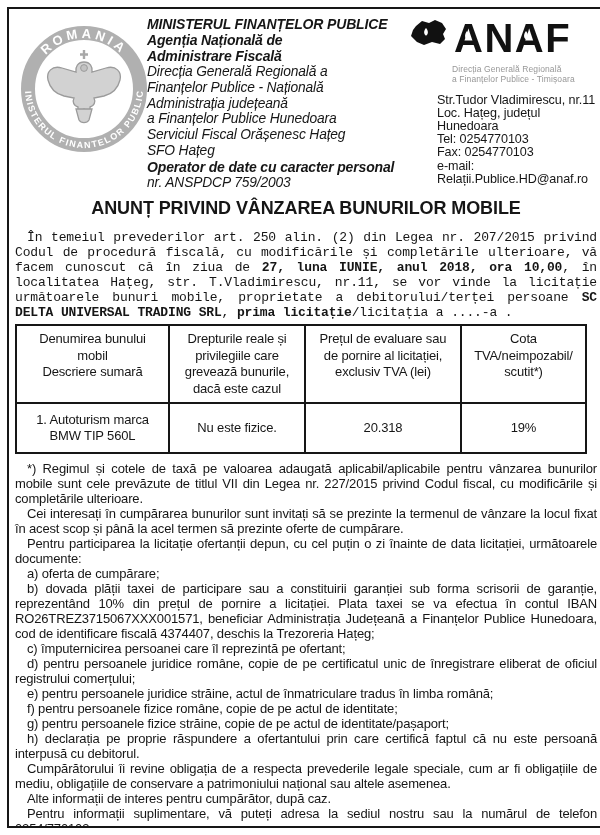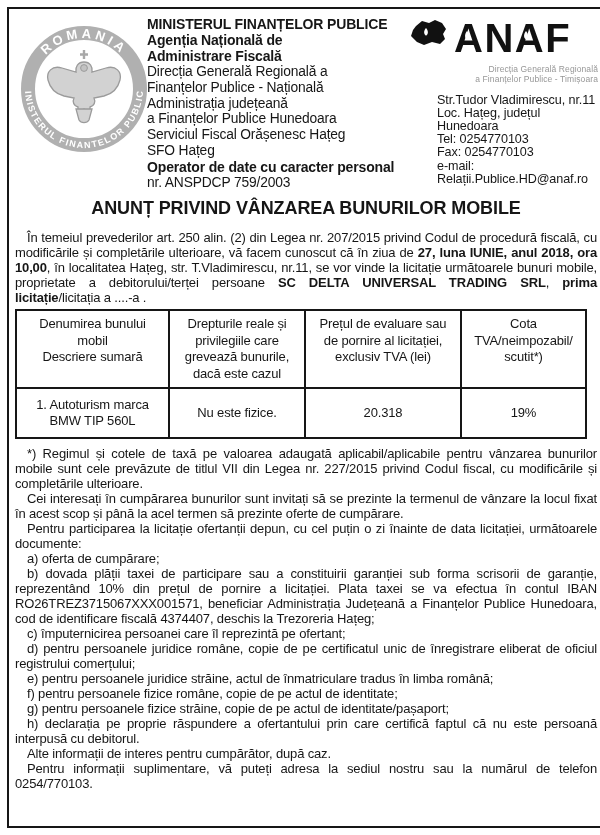--- a/index.html
+++ b/index.html
@@ -9,32 +9,32 @@
     -webkit-font-smoothing:antialiased;
   }
   .doc{
     position:absolute;left:7px;top:7px;width:582px;height:807px;
     border:2px solid #161616;padding:5px 6px;box-sizing:content-box;overflow:hidden;
     background:#fff;
   }
   
   .hdr{position:relative;height:182px;}
   .seal{position:absolute;left:6px;top:12px;width:126px;height:126px;}
-  .org{position:absolute;left:132px;top:2px;width:252px;}
+  .org{position:absolute;left:132px;top:2px;width:252px;font-style:italic;}
   .org div{font-size:13.8px;line-height:15.8px;letter-spacing:-0.15px;white-space:nowrap;}
   .org .b{font-weight:bold;font-size:14px;line-height:16px;}
   .anaf{position:absolute;left:385px;top:0px;width:200px;}
-  .anaf-cap{color:#979797;font-size:8.5px;line-height:9.8px;text-align:right;
+  .anaf-cap{color:#979797;font-size:8.5px;line-height:9.8px;text-align:left;
     margin:1px 0 0 52px;width:146px;letter-spacing:0.1px;}
   .addr{margin-top:9px;font-size:12.6px;line-height:13.2px;letter-spacing:-0.1px;margin-left:37px;}
   
   .title{font-weight:bold;font-size:18px;text-align:center;margin:2px 0 11px 0;letter-spacing:-0.1px;}
   p.tx{margin:0;font-size:13px;line-height:15px;text-align:justify;
        text-indent:12px;letter-spacing:-0.15px;}
-  .intro{margin-bottom:5px;}
+  .intro{margin-bottom:5px;font-family:Liberation Mono, monospace;}
   .bodytx{margin-top:7px;}
   
   table.goods{border-collapse:collapse;width:570px;table-layout:fixed;margin:4px 0 2px 0;}
   table.goods th, table.goods td{
     border:2px solid #161616;font-weight:normal;text-align:center;
     font-size:13px;line-height:16.5px;letter-spacing:-0.15px;padding:3px 2px;
     white-space:pre-line;vertical-align:middle;
   }
   table.goods th{height:68px;vertical-align:top;padding-top:5px;}
   table.goods td{height:42px;}
@@ -155,17 +155,18 @@
     <p class="tx">Cei interesați în cumpărarea bunurilor sunt invitați să se prezinte la termenul de vânzare la locul fixat în acest scop și până la acel termen să prezinte oferte de cumpărare.</p>
     <p class="tx">Pentru participarea la licitație ofertanții depun, cu cel puțin o zi înainte de data licitației, următoarele documente:</p>
     <p class="tx">a) oferta de cumpărare;</p>
     <p class="tx">b) dovada plății taxei de participare sau a constituirii garanției sub forma scrisorii de garanție, reprezentând 10% din prețul de pornire a licitației. Plata taxei se va efectua în contul IBAN RO26TREZ3715067XXX001571, beneficiar Administrația Județeană a Finanțelor Publice Hunedoara, cod de identificare fiscală 4374407, deschis la Trezoreria Hațeg;</p>
     <p class="tx">c) împuternicirea persoanei care îl reprezintă pe ofertant;</p>
     <p class="tx">d) pentru persoanele juridice române, copie de pe certificatul unic de înregistrare eliberat de oficiul registrului comerțului;</p>
     <p class="tx">e) pentru persoanele juridice străine, actul de înmatriculare tradus în limba română;</p>
     <p class="tx">f) pentru persoanele fizice române, copie de pe actul de identitate;</p>
     <p class="tx">g) pentru persoanele fizice străine, copie de pe actul de identitate/pașaport;</p>
     <p class="tx">h) declarația pe proprie răspundere a ofertantului prin care certifică faptul că nu este persoană interpusă cu debitorul.</p>
+    <p class="tx">Cumpărătorului îi revine obligația de a respecta prevederile legale speciale, cum ar fi obligațiile de mediu, obligațiile de conservare a patrimoniului național sau altele asemenea.</p>
     <p class="tx">Alte informații de interes pentru cumpărător, după caz.</p>
     <p class="tx">Pentru informații suplimentare, vă puteți adresa la sediul nostru sau la numărul de telefon 0254/770103.</p>
   </div>
 
 </div>
 
 </body></html>

